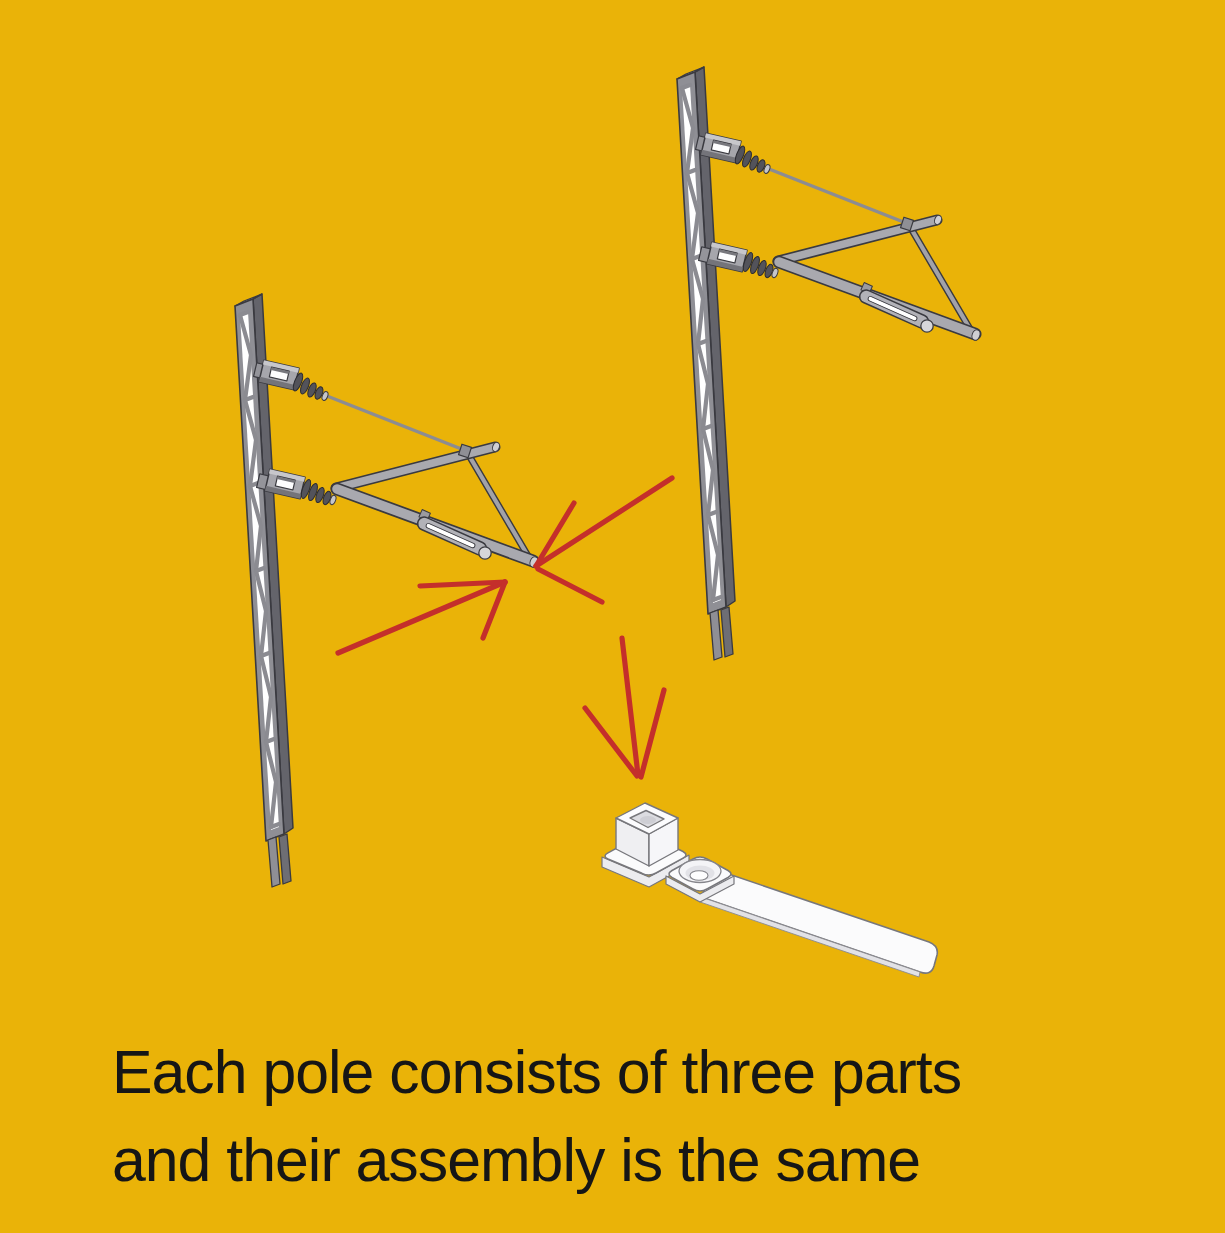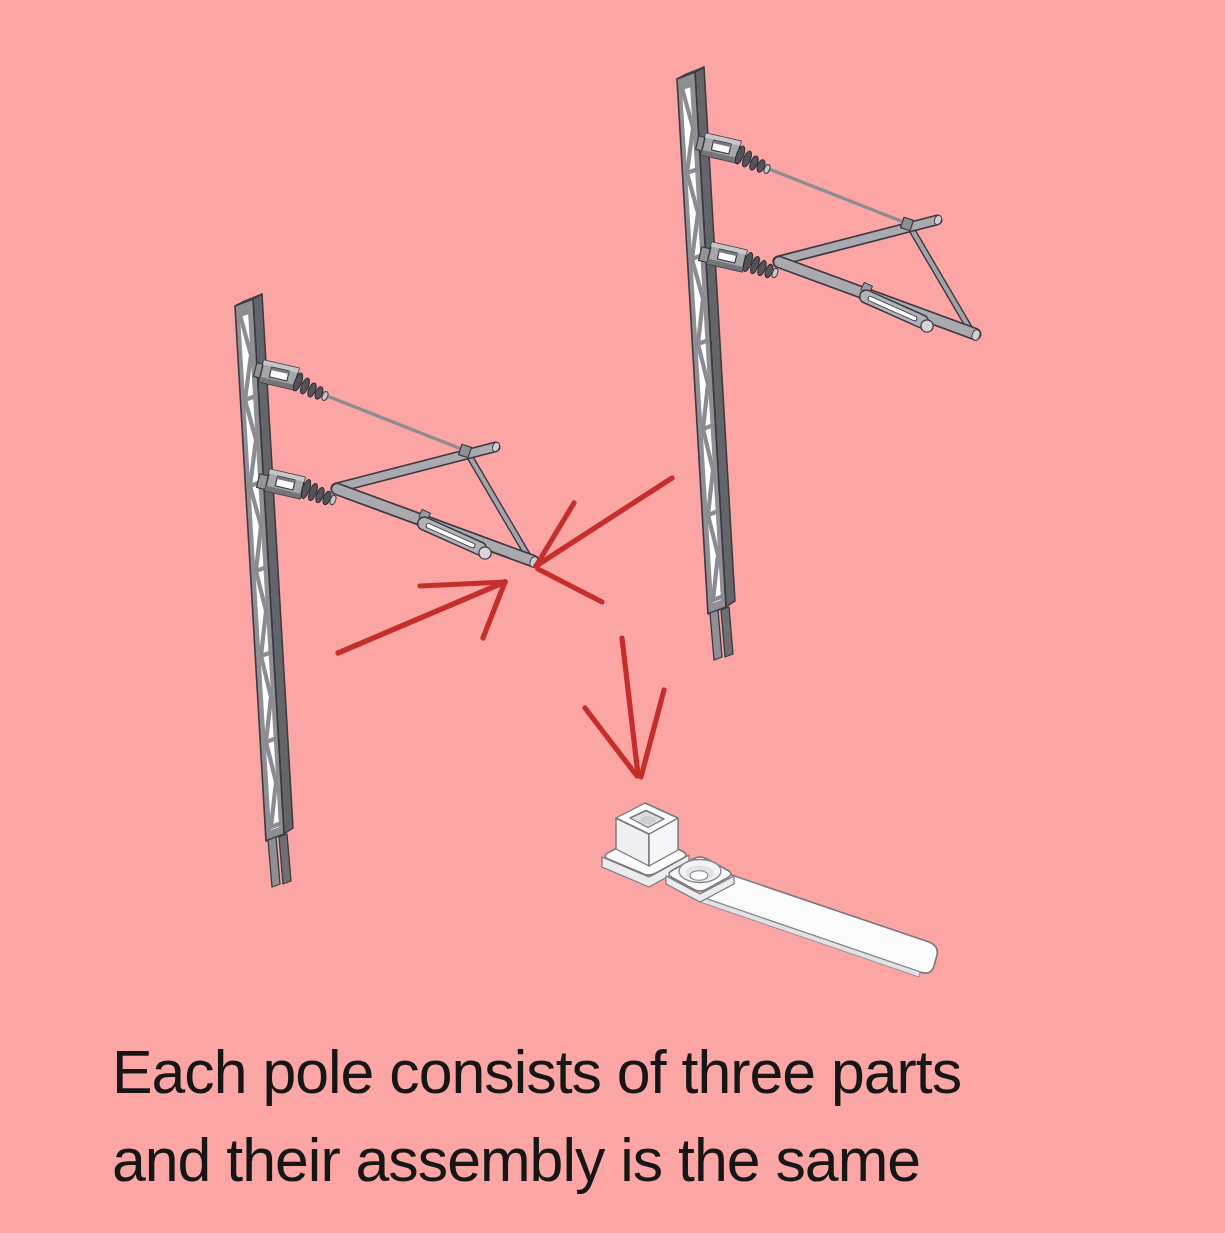--- a/index.html
+++ b/index.html
@@ -1,20 +1,20 @@
 <!DOCTYPE html>
 <html><head>
 <meta charset="utf-8">
 <style>
   html, body { margin: 0; padding: 0; background: #ffffff; }
   .canvas {
     position: relative;
     width: 1225px;
     height: 1233px;
-    background: #fca5a5;
+    background: #eab308;
     overflow: hidden;
     font-family: "Liberation Sans", sans-serif;
   }
   svg.diagram { position: absolute; left: 0; top: 0; }
   svg.diagram * { stroke-linejoin: round; stroke-linecap: round; }
   .caption {
     position: absolute;
     left: 112px;
     top: 1028px;
     font-size: 62px;

